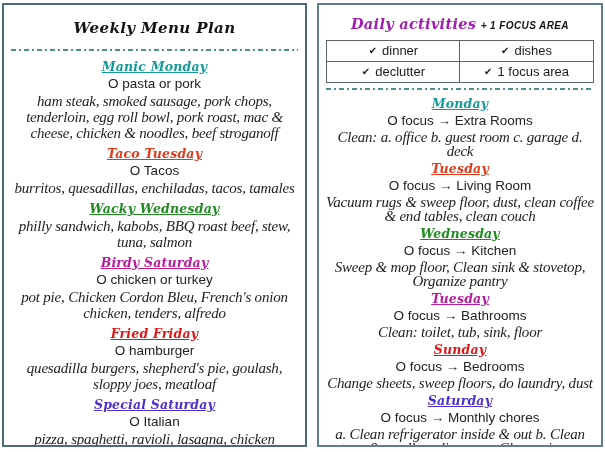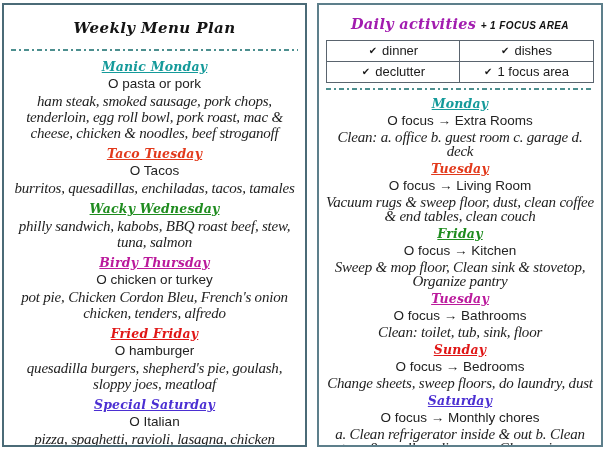--- a/index.html
+++ b/index.html
@@ -45,21 +45,21 @@
   <div class="day">
     <div class="day-name" style="color: rgb(226, 57, 27);">Taco Tuesday</div>
     <div class="meal">O Tacos</div>
     <div class="details">burritos, quesadillas, enchiladas, tacos, tamales</div>
   </div>
   <div class="day">
     <div class="day-name" style="color: rgb(31, 140, 31);">Wacky Wednesday</div>
     <div class="details">philly sandwich, kabobs,  BBQ roast beef, stew, tuna, salmon</div>
   </div>
   <div class="day">
-    <div class="day-name" style="color: rgb(187, 26, 156);">Birdy Thursday</div>
+    <div class="day-name" style="color: rgb(187, 26, 156);">Birdy Saturday</div>
     <div class="meal">O chicken or turkey</div>
     <div class="details">pot pie, Chicken Cordon Bleu, French's onion chicken, tenders, alfredo</div>
   </div>
   <div class="day">
     <div class="day-name" style="color: rgb(224, 22, 22);">Fried Friday</div>
     <div class="meal">O hamburger</div>
     <div class="details">quesadilla burgers, shepherd's pie, goulash, sloppy joes, meatloaf</div>
   </div>
   <div class="day">
     <div class="day-name" style="color: rgb(75, 47, 210);">Special Saturday</div>
@@ -99,21 +99,21 @@
     <div class="day-name" style="color: rgb(20, 154, 154);">Monday</div>
     <div class="meal">O focus → Extra Rooms</div>
     <div class="details">Clean: a. office b. guest room c. garage d. deck</div>
   </div>
   <div class="day">
     <div class="day-name" style="color: rgb(226, 57, 27);">Tuesday</div>
     <div class="meal">O focus → Living Room</div>
     <div class="details">Vacuum rugs &amp; sweep floor, dust, clean coffee &amp; end tables, clean couch</div>
   </div>
   <div class="day">
-    <div class="day-name" style="color: rgb(31, 140, 31);">Friday</div>
+    <div class="day-name" style="color: rgb(31, 140, 31);">Wednesday</div>
     <div class="meal">O focus → Kitchen</div>
     <div class="details">Sweep &amp; mop floor, Clean sink &amp; stovetop, Organize pantry</div>
   </div>
   <div class="day">
     <div class="day-name" style="color: rgb(187, 26, 156);">Tuesday</div>
     <div class="meal">O focus → Bathrooms</div>
     <div class="details">Clean: toilet, tub, sink, floor</div>
   </div>
   <div class="day">
     <div class="day-name" style="color: rgb(224, 22, 22);">Sunday</div>

